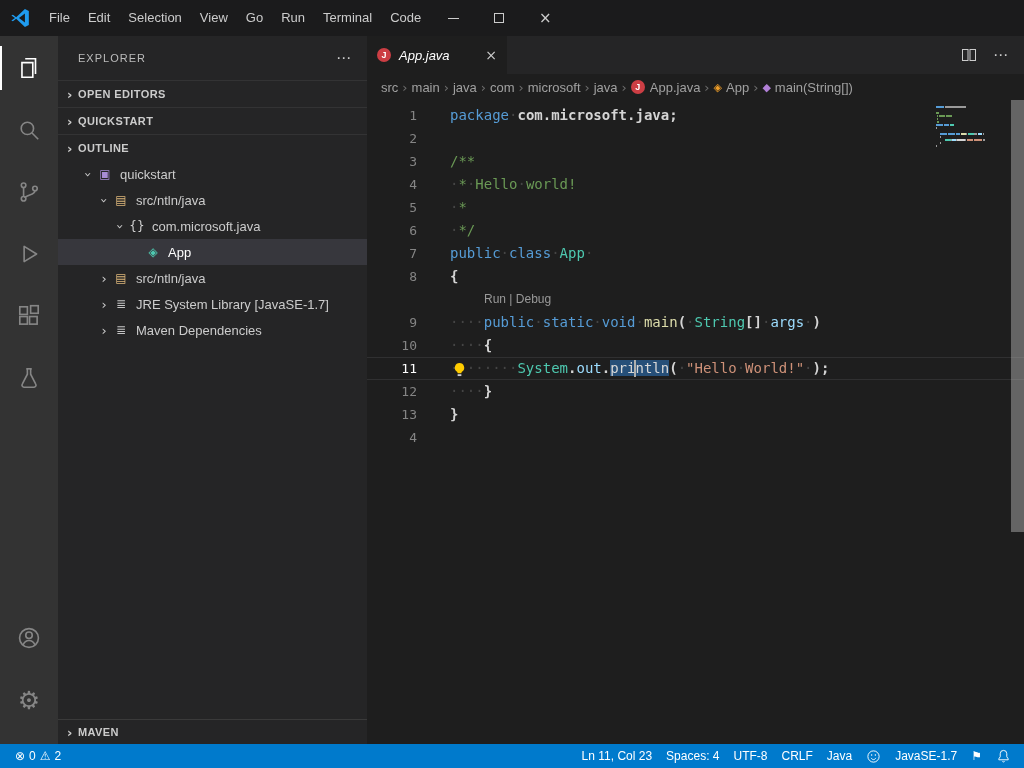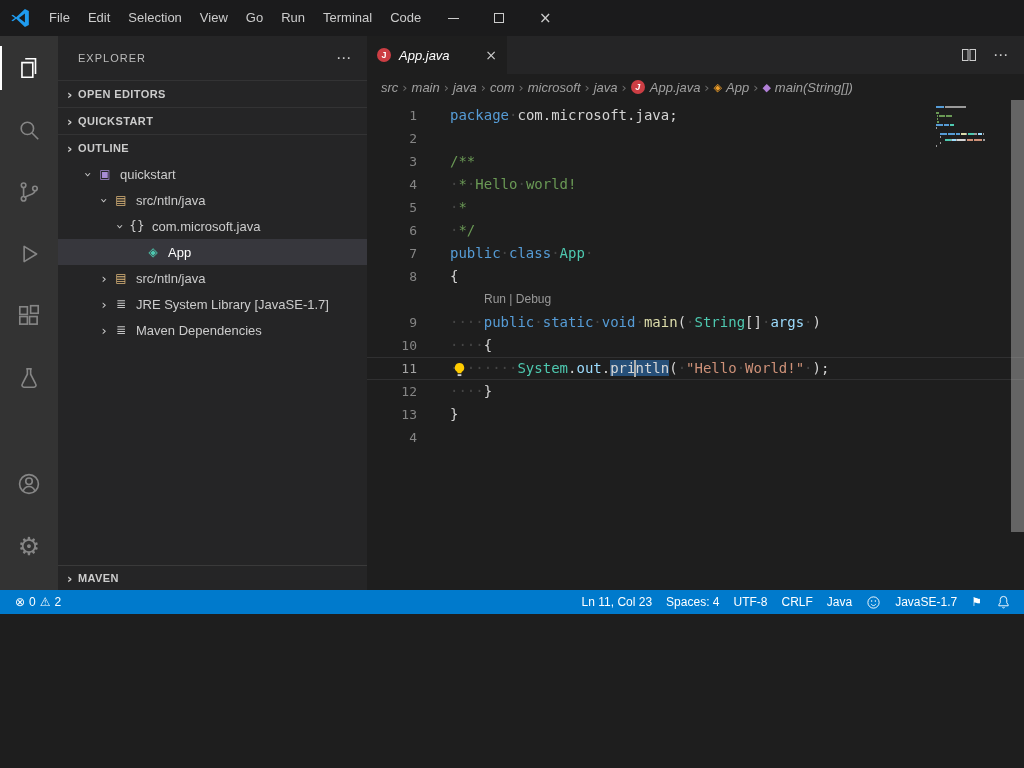--- a/index.html
+++ b/index.html
@@ -1,17 +1,17 @@
 <!DOCTYPE html>
 <html><head>
 <meta charset="utf-8">
 <style>
   * { margin:0; padding:0; box-sizing:border-box; }
   html,body { width:1024px; height:768px; overflow:hidden; background:#1e1e1e; }
-  .window { width:1024px; height:614px; display:flex; flex-direction:column; font-family:"Liberation Sans",sans-serif; color:#cccccc; }
+  .window { width:1024px; height:768px; display:flex; flex-direction:column; font-family:"Liberation Sans",sans-serif; color:#cccccc; }
   .glyph { font-family:"DejaVu Sans",sans-serif; }
 
   
   .titlebar { flex:0 0 36px; background:#1b1b1c; display:flex; align-items:center; font-size:13px; }
   .logo { width:40px; display:flex; justify-content:center; align-items:center; }
   .menubar { display:flex; height:100%; align-items:center; }
   .menu-item { padding:0 9px; height:36px; line-height:36px; cursor:default; color:#cccccc; }
   .window-title { flex:1; text-align:center; color:#bbbbbb; font-size:12.5px; white-space:nowrap; overflow:hidden; }
   .window-controls { display:flex; height:100%; }
   .wc { width:46px; height:100%; display:flex; align-items:center; justify-content:center; color:#cccccc; }
@@ -49,35 +49,35 @@
   .editor-col { flex:1; display:flex; flex-direction:column; background:#1e1e1e; min-width:0; }
   .tabbar { flex:0 0 38px; background:#252526; display:flex; }
   .tab { height:38px; background:#1e1e1e; display:flex; align-items:center; padding:0 10px; min-width:140px; cursor:pointer; }
   .java-chip { width:14px; height:14px; border-radius:50%; background:#cc3e44; color:#ffffff; font-size:9px; font-weight:bold; display:inline-flex; align-items:center; justify-content:center; flex:0 0 14px; }
   .tab-label { font-style:italic; font-size:13px; color:#ffffff; margin:0 8px; }
   .tab-close { margin-left:auto; font-size:14px; color:#cccccc; cursor:pointer; }
   .editor-actions { margin-left:auto; display:flex; align-items:center; gap:16px; padding-right:14px; color:#cccccc; }
   .ea { cursor:pointer; display:flex; align-items:center; font-size:15px; letter-spacing:2px; }
 
   .breadcrumbs { flex:0 0 26px; display:flex; align-items:center; padding-left:14px; font-size:13px; color:#a0a0a0; white-space:nowrap; }
-  .bc-item { display:flex; align-items:center; cursor:pointer;font-style:italic; }
+  .bc-item { display:flex; align-items:center; cursor:pointer; }
   .bc-sep { margin:0 4px; color:#6e6e6e; font-size:13px; }
   .bc-icon { margin-right:4px; font-size:11px; }
   .bc-chip { margin-right:5px; }
 
   
   .code-area { flex:1; position:relative; font-family:"DejaVu Sans Mono",monospace; font-size:14px; padding-top:4px; overflow:hidden; }
   .code-line { display:flex; height:23px; line-height:23px; position:relative; }
   .code-line.active { box-shadow: inset 0 1px 0 #303031, inset 0 -1px 0 #303031; }
   .gutter { flex:0 0 50px; text-align:right; color:#858585; font-size:13px; user-select:none; }
-  .code-line.active .gutter { color:#a3a3a3; }
+  .code-line.active .gutter { color:#ffffff; }
   .content { margin-left:33px; white-space:pre; }
   .tok-kw { color:#569cd6; } .tok-cls { color:#4ec9b0; } .tok-fn { color:#dcdcaa; }
   .tok-var { color:#9cdcfe; } .tok-str { color:#ce9178; } .tok-com { color:#6a9955; }
-  .tok-pl { color:#d4d4d4; } .tok-ws { color:#454545; }
+  .tok-pl { color:#d4d4d4;font-weight:bold; } .tok-ws { color:#454545; }
   .tok-sel { background:#264f78; color:#d7d7d7; }
   .cursor { display:inline-block; width:2px; height:17px; background:#aeafad; vertical-align:middle; margin:0 -1px; position:relative; top:-1px; animation:blink 1s step-end infinite; }
   @keyframes blink { 50% { opacity:0; } }
   .codelens { height:23px; line-height:23px; padding-left:117px; font-family:"Liberation Sans",sans-serif; font-size:12px; color:#999999; }
   .codelens-link { cursor:pointer; }
   .lightbulb { position:absolute; left:85px; top:4px; cursor:pointer; }
   .minimap { position:absolute; top:6px; right:16px; width:72px; }
   .mm-line { height:3px; display:flex; }
   .mm-seg { display:inline-block; height:2px; }
   .vscroll { position:absolute; top:0; right:0; width:13px; height:432px; background:rgba(186,186,186,.45); cursor:pointer; }

